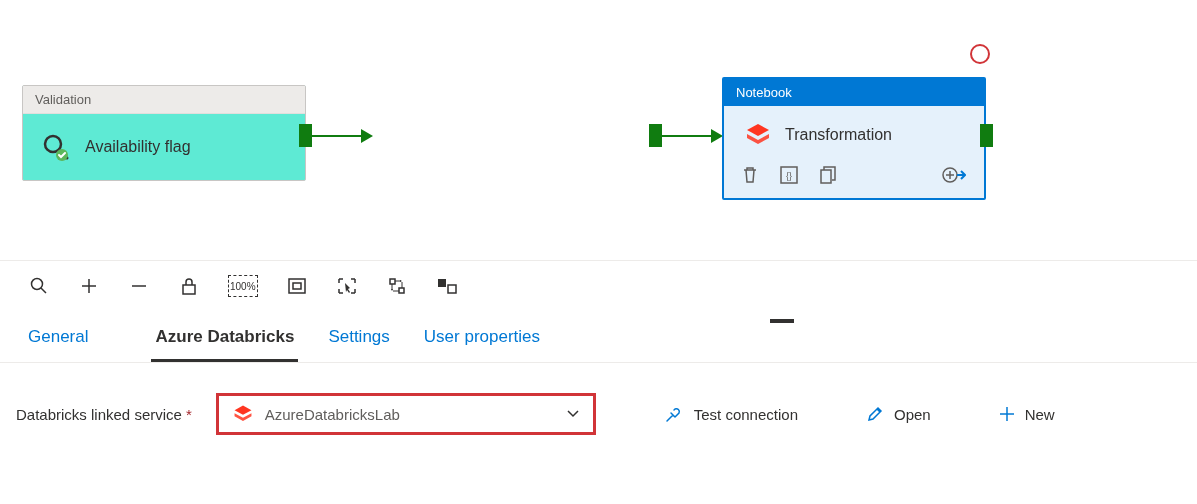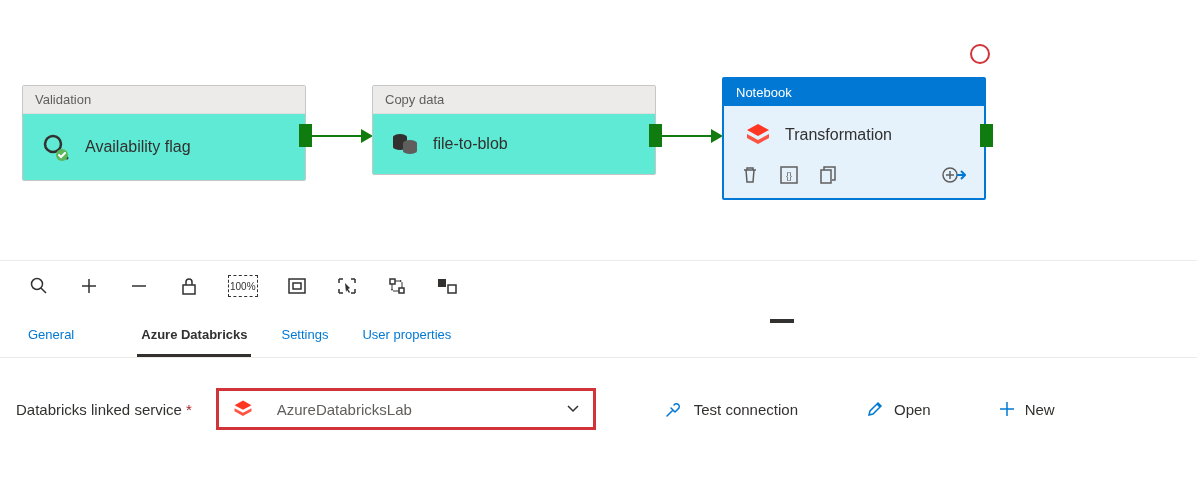--- a/index.html
+++ b/index.html
@@ -119,21 +119,21 @@
     background: #323130;
   }
   .tabs {
     display: flex;
     gap: 26px;
     padding: 6px 24px 0;
     border-bottom: 1px solid #edebe9;
   }
   .tab {
     padding: 10px 4px 12px;
-    font-size: 13px;
+    font-size: 17px;
     color: #0078d4;
     cursor: pointer;
     border-bottom: 3px solid transparent;
   }
   .tab.active {
     color: #323130;
     font-weight: 600;
     border-bottom-color: #323130;
     margin-left: 33px;
   }
@@ -141,21 +141,21 @@
     display: flex;
     align-items: center;
     gap: 24px;
     padding: 30px 16px;
   }
   .label { font-size: 15px; }
   .req { color: #a4262c; margin-left: 4px; }
   .dropdown {
     display: flex;
     align-items: center;
-    gap: 24px;
+    gap: 12px;
     border: 3px solid #d13438;
     padding: 8px 14px;
     width: 380px;
     cursor: pointer;
   }
   .dropdown .dd-text { flex: 1; color: #605e5c; font-size: 15px; }
   .action-link {
     display: flex;
     align-items: center;
     gap: 10px;
@@ -183,34 +183,20 @@
         </svg>
       </span>
       <span>Availability flag</span>
     </div>
   </div>
 
   <div class="handle h1"></div>
   <div class="arrow-line a1"></div>
   <div class="arrow-head ah1"></div>
 
-  <div class="node node2">
-    <div class="node-header">Copy data</div>
-    <div class="node-body">
-      <span>
-        <svg width="28" height="24" viewBox="0 0 28 24">
-          <ellipse cx="9" cy="5" rx="7" ry="3" fill="#323130"></ellipse>
-          <path d="M2 5 v10 a7 3 0 0 0 14 0 V5" fill="#323130"></path>
-          <ellipse cx="19" cy="11" rx="7" ry="3" fill="#605e5c"></ellipse>
-          <path d="M12 11 v8 a7 3 0 0 0 14 0 V11" fill="#605e5c"></path>
-        </svg>
-      </span>
-      <span>file-to-blob</span>
-    </div>
-  </div>
 
   <div class="handle h2"></div>
   <div class="arrow-line a2"></div>
   <div class="arrow-head ah2"></div>
 
   <div class="node node3">
     <div class="node-header">Notebook</div>
     <div class="node-body">
       <span>
         <svg width="26" height="26" viewBox="0 0 26 26">

